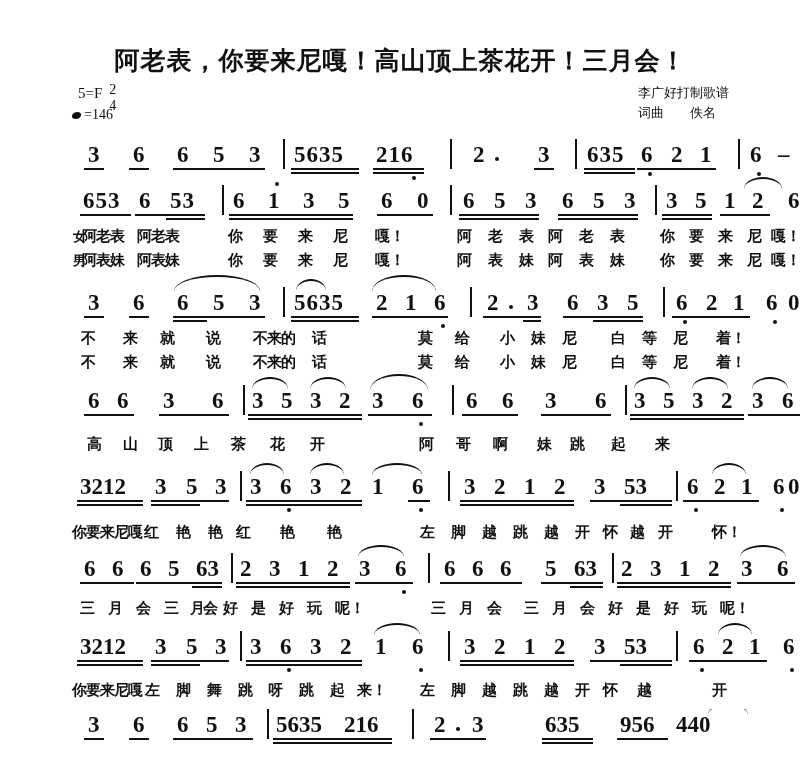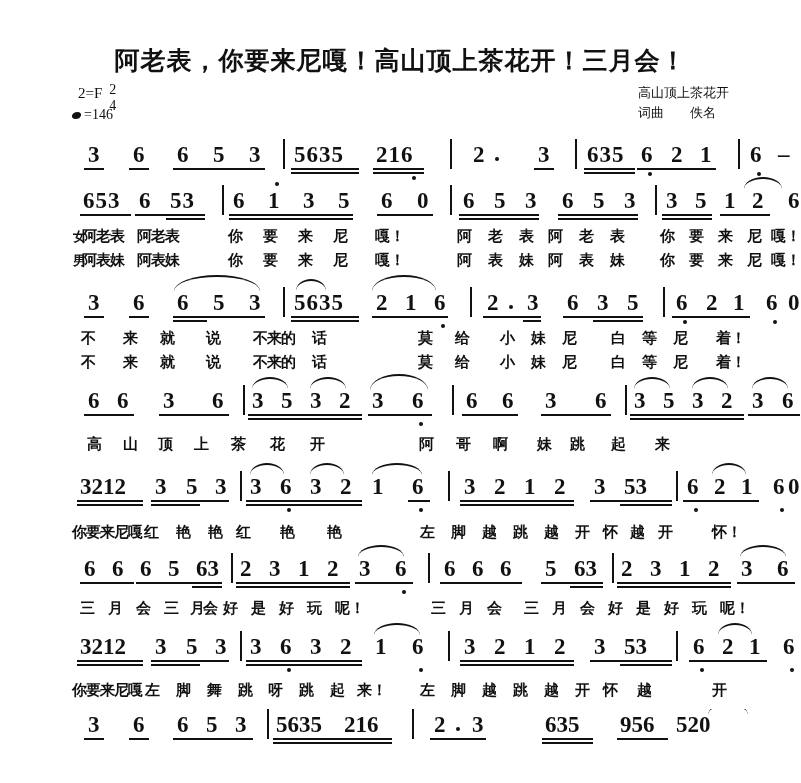--- a/index.html
+++ b/index.html
@@ -138,32 +138,32 @@
 </style>
 </head>
 <body>
 
 <div class="sheet">
 
   <div class="title">阿老表，你要来尼嘎！高山顶上茶花开！三月会！</div>
 
   <div class="meta-row">
     <div class="keysig">
-      <span>2=F</span>
+      <span>5=F</span>
       <span class="frac">
         <span class="num">2</span>
         <span class="den">4</span>
       </span>
     </div>
     <div class="tempo">
       <span class="note-glyph"></span>
       <span>=146</span>
     </div>
     <div class="credits">
-      <div>高山顶上茶花开</div>
+      <div>李广好打制歌谱</div>
       <div>词曲　　佚名</div>
     </div>
   </div>
 
   <div class="system">
     <div class="staff">
       <span class="tok" style="left:88px;top:8px;">3</span>
       <div class="beam" style="left:84px;top:33px;width:20px;"></div>
       <span class="tok" style="left:133px;top:8px;">6</span>
       <div class="beam" style="left:129px;top:33px;width:20px;"></div>
@@ -727,18 +727,18 @@
       <div class="augdot" style="left:456px;top:18px;"></div>
       <span class="tok" style="left:472px;top:4px;">3</span>
       <div class="beam" style="left:430px;top:29px;width:56px;"></div>
 
       <span class="tok" style="left:545px;top:4px;">635</span>
       <div class="beam" style="left:542px;top:29px;width:51px;"></div>
       <div class="beam" style="left:542px;top:33px;width:51px;"></div>
 
       <span class="tok" style="left:620px;top:4px;">956</span>
       <div class="beam" style="left:617px;top:29px;width:51px;"></div>
-      <span class="tok" style="left:676px;top:4px;">520</span>
+      <span class="tok" style="left:676px;top:4px;">440</span>
       <div class="slur" style="left:708px;top:-6px;width:40px;"></div>
     </div>
   </div>
 
 </div>
 
 </body></html>

